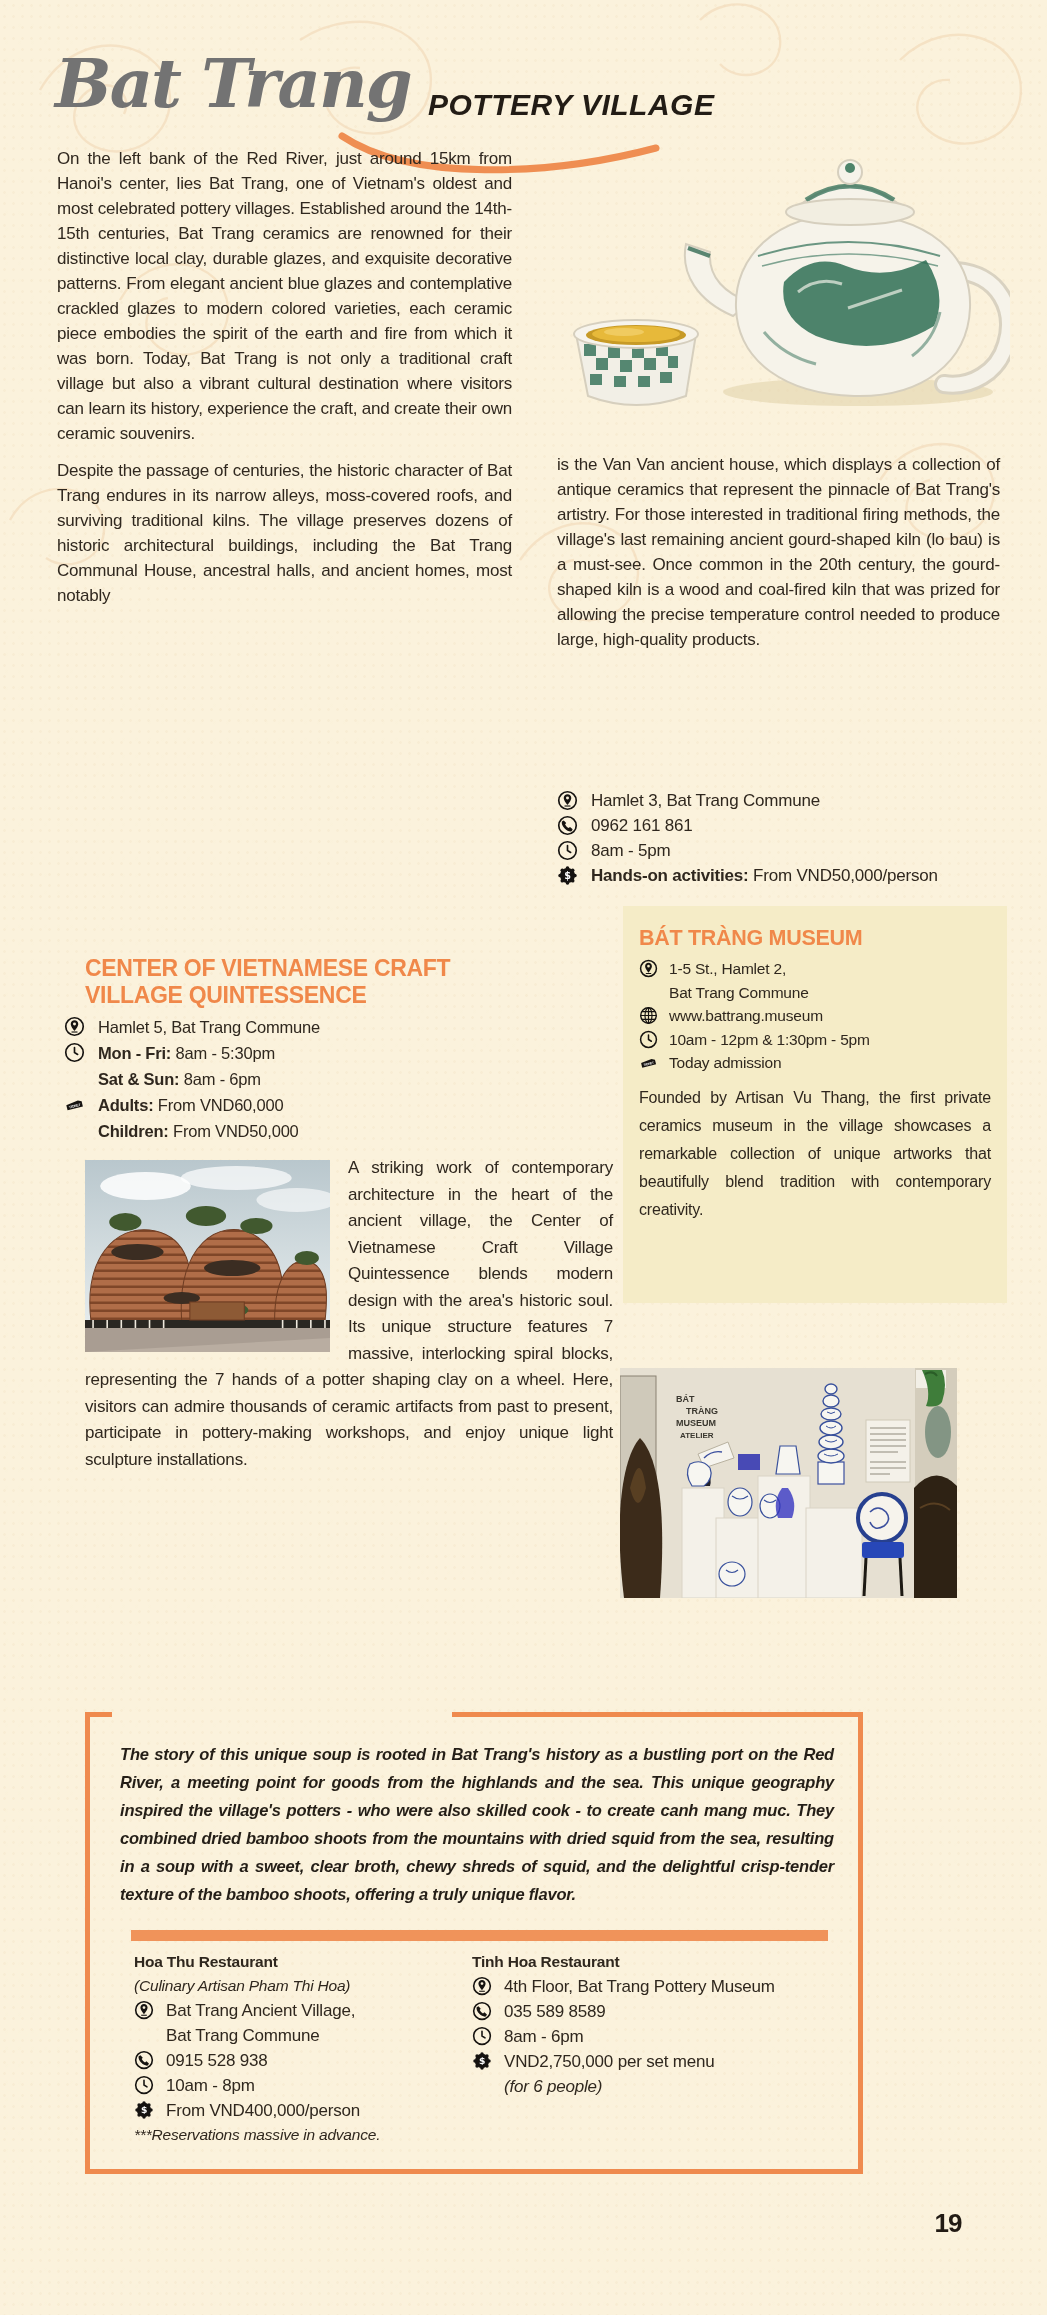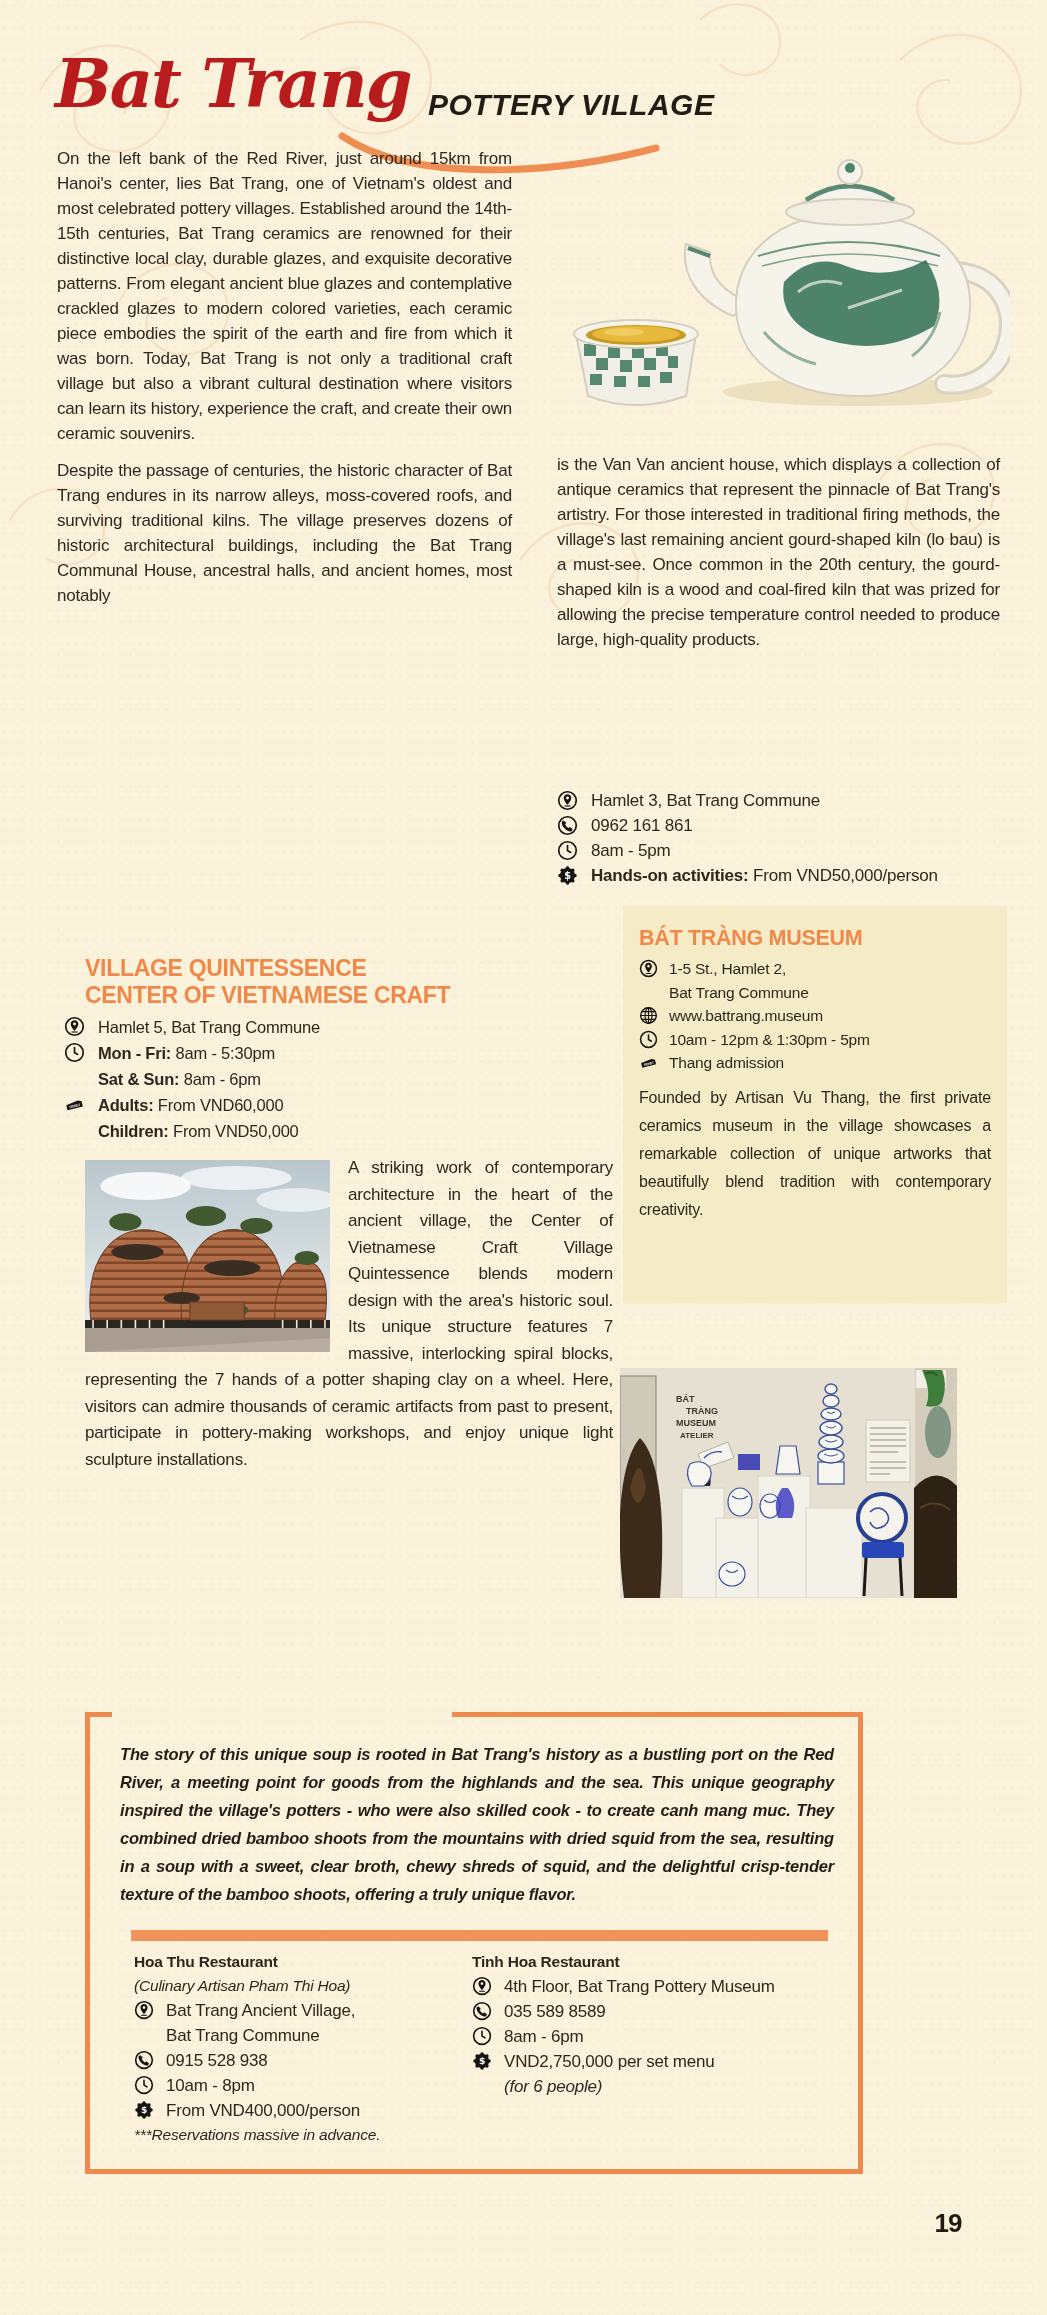--- a/index.html
+++ b/index.html
@@ -5,21 +5,21 @@
   html,body{margin:0;padding:0;background:#e8e0cc;}
   #page{position:relative;width:1047px;height:2315px;margin:0 auto;background:#fbf2dc;
         overflow:hidden;font-family:"Liberation Sans",sans-serif;color:#2f271e;}
   #page::before{content:"";position:absolute;inset:0;pointer-events:none;
     background-image:radial-gradient(rgba(232,210,170,.16) 1px, transparent 1.5px),
                      radial-gradient(rgba(250,240,216,.5) 1px, transparent 1.6px);
     background-size:9px 11px,13px 17px;}
   .abs{position:absolute;}
   
   .title-script{left:55px;top:50px;font-family:"DejaVu Serif",serif;font-style:italic;
-    font-weight:bold;font-size:67px;letter-spacing:-2px;color:#b91c1c;line-height:1;}
+    font-weight:bold;font-size:67px;letter-spacing:-2px;color:#737373;line-height:1;}
   .title-suffix{left:428px;top:88px;font-size:30px;font-style:italic;font-weight:bold;
     letter-spacing:.5px;color:#221c15;}
   
   .col-left{left:57px;top:146px;width:455px;}
   .col-right{left:557px;top:452px;width:443px;}
   .bodytext{font-size:17px;line-height:25px;text-align:justify;letter-spacing:-.2px;color:#30281f;}
   .col-left p{margin:0 0 12px 0;}
   .col-right p{margin:0;}
   
   .info-list{font-size:17px;line-height:25px;letter-spacing:-.2px;}
@@ -190,22 +190,22 @@
               <circle cx="17.9" cy="17.9" r="2.1"></circle>
             </g>
             <text x="12" y="16" font-size="11" fill="#ffffff" text-anchor="middle" font-family="DejaVu Sans,sans-serif" font-weight="bold">$</text>
           </svg>
         </span>
         <span class="info-text"><span class="b">Hands-on activities:</span><span> From VND50,000/person</span></span>
       </div>
     </div>
 
   <div class="abs q-title">
+    <div>CENTER OF VIETNAMESE CRAFT</div>
     <div>VILLAGE QUINTESSENCE</div>
-    <div>CENTER OF VIETNAMESE CRAFT</div>
   </div>
   <div class="abs q-info info-list">
       <div class="info-row">
         <span class="icon-cell">
           <svg viewBox="0 0 24 24">
             <circle cx="12" cy="12" r="10" fill="none" stroke="#161310" stroke-width="1.9"></circle>
             <path d="M12 4.8c-2.4 0-4.3 1.9-4.3 4.3 0 3.2 4.3 8 4.3 8s4.3-4.8 4.3-8c0-2.4-1.9-4.3-4.3-4.3zm0 6a1.7 1.7 0 1 1 0-3.4 1.7 1.7 0 0 1 0 3.4z" fill="#161310"></path>
             <path d="M8.6 18.3h6.8" stroke="#161310" stroke-width="1.3"></path>
           </svg>
         </span>
@@ -328,21 +328,21 @@
         </div>
         <div class="info-row">
           <span class="icon-cell">
             <svg viewBox="0 0 24 24">
               <g transform="rotate(-14 12 13)">
                 <path d="M3 10.5 L17 8.5 L21 10.5 L21 16.5 L3 16.5 Z" fill="#161310"></path>
                 <text x="12" y="15" font-size="4" fill="#ffffff" text-anchor="middle" font-family="Liberation Sans,sans-serif" font-weight="bold">TICKET</text>
               </g>
             </svg>
           </span>
-          <span class="info-text"><span>Thang admission</span></span>
+          <span class="info-text"><span>Today admission</span></span>
         </div>
       </div>
     <div class="m-body">Founded by Artisan Vu Thang, the first private ceramics museum in the village showcases a remarkable collection of unique artworks that beautifully blend tradition with contemporary creativity.</div>
   </div>
 
   <div class="abs m-photo">
     <svg viewBox="0 0 337 230" preserveAspectRatio="none">
       <rect width="337" height="230" fill="#e6e0d2"></rect>
       <rect x="295" y="0" width="42" height="230" fill="#d4cdbc"></rect>
       <rect x="0" y="8" width="36" height="150" fill="#cfc9ba" stroke="#8a8172"></rect>

